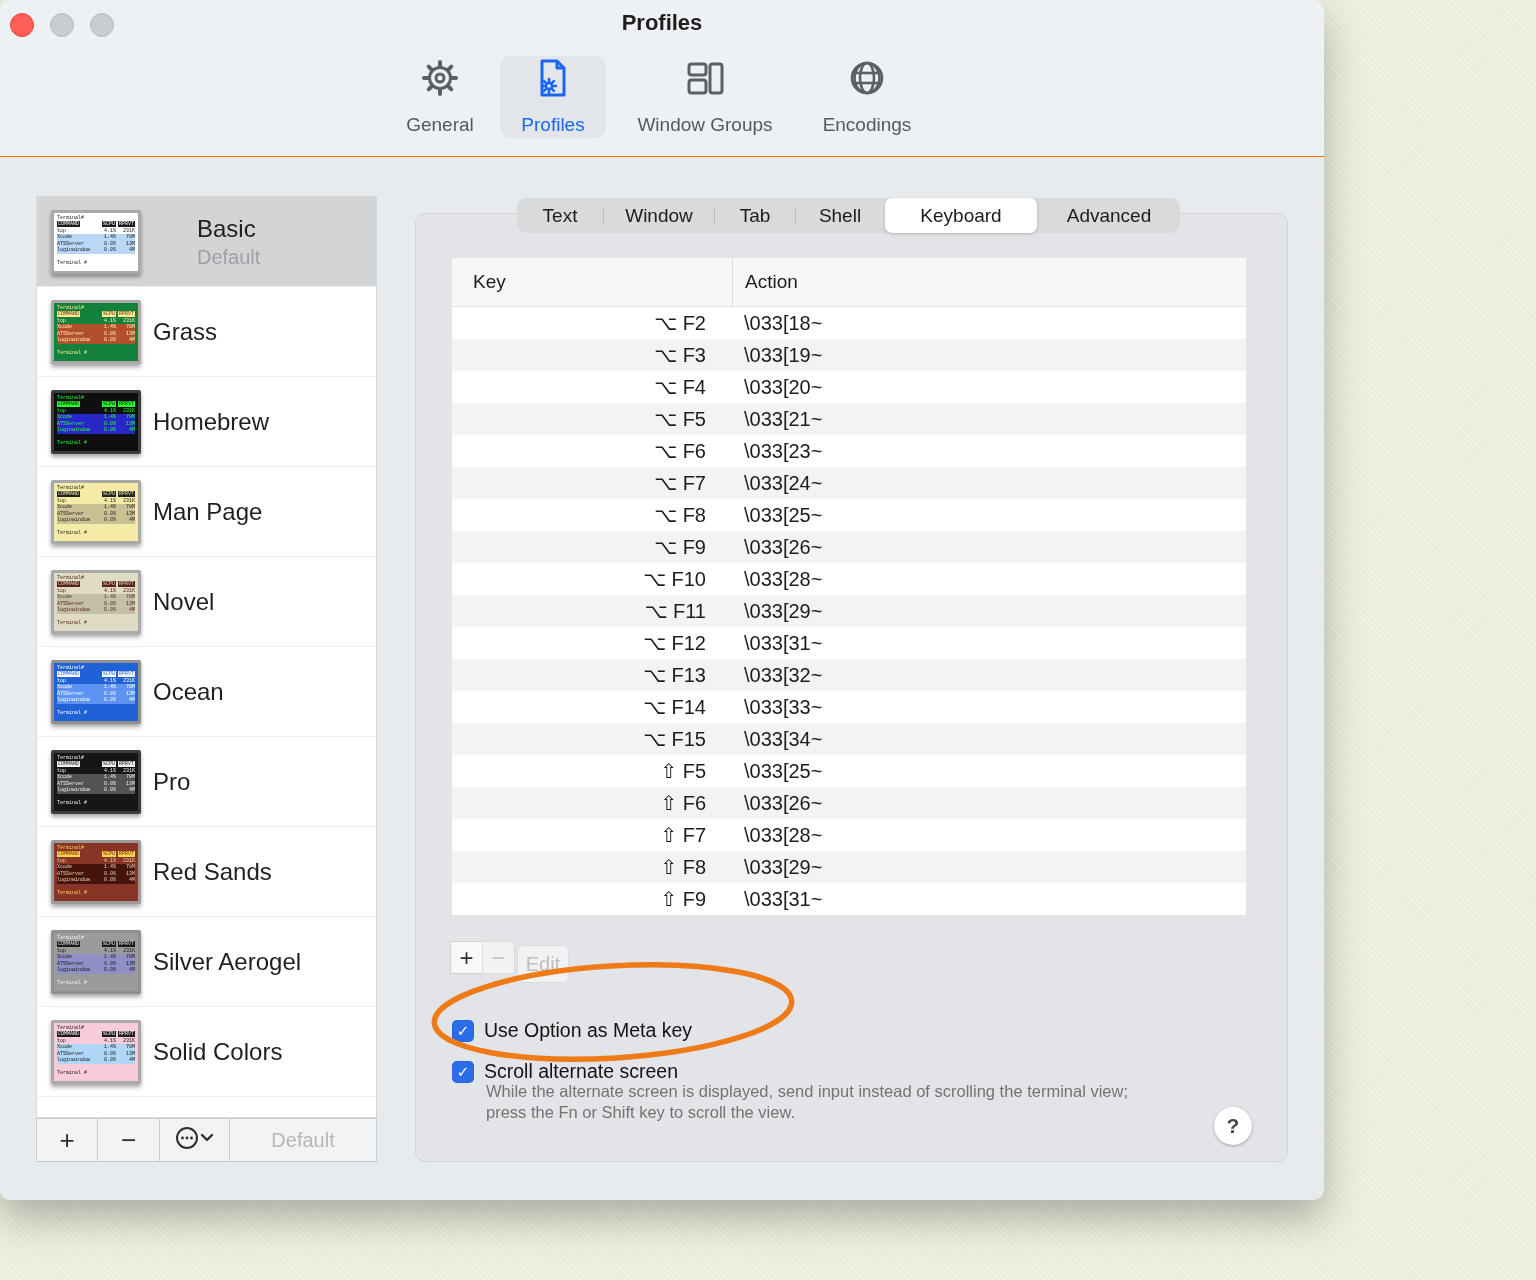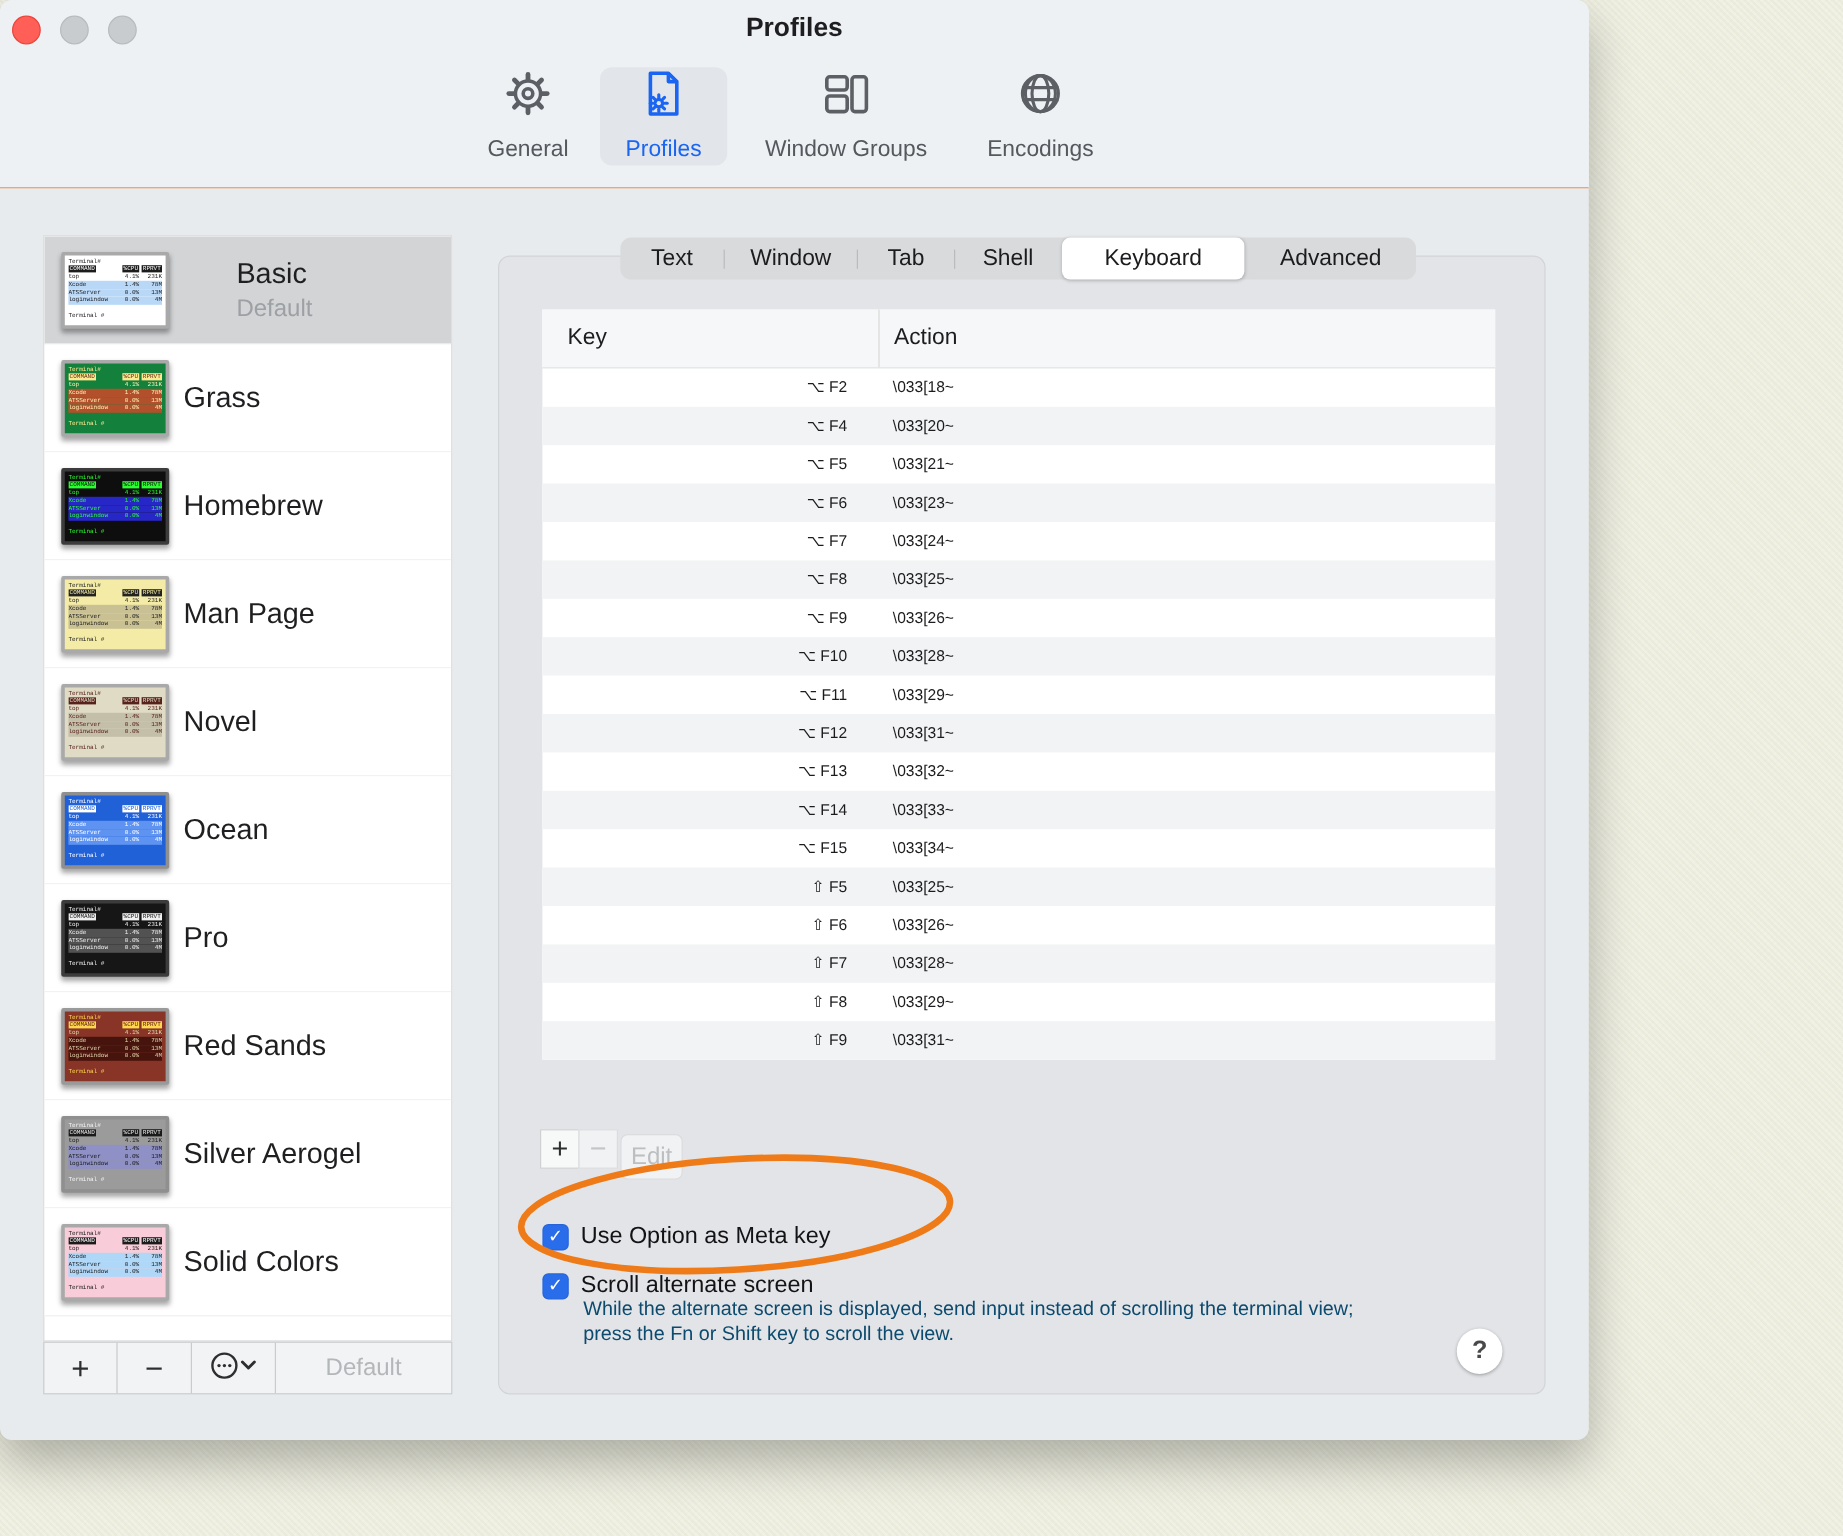--- a/index.html
+++ b/index.html
@@ -72,21 +72,21 @@
   .segdiv{width:1px;height:16px;background:#b9bbbe;}
   .segdiv.hid{visibility:hidden;}
   
   .ktable{position:absolute;left:452px;top:258px;width:794px;background:#fff;}
   .thead{display:flex;height:48px;background:#f6f7f8;border-bottom:1px solid #e3e3e4;
     align-items:center;font-size:19px;color:#1d1d1f;}
   .col-key{width:280px;box-sizing:border-box;}
   .thead .col-key{padding-left:21px;}
   .col-action{flex:1;box-sizing:border-box;padding-left:12px;}
   .thead .col-action{border-left:1px solid #dadada;height:48px;line-height:48px;}
-  .krow{display:flex;height:32px;line-height:32px;font-size:13px;color:#1c1c1e;}
+  .krow{display:flex;height:32px;line-height:32px;font-size:20px;color:#1c1c1e;}
   .krow:nth-child(even){background:#f2f3f4;}
   .krow .col-key{text-align:right;padding-right:26px;}
   
   .sq-btn{position:absolute;width:33px;height:33px;background:#f7f8f8;
     border:1px solid #cfd1d3;box-sizing:border-box;display:flex;align-items:center;
     justify-content:center;font-size:24px;color:#2e2e30;}
   .sq-btn.disabled{color:#c3c5c7;background:#f1f2f3;border-color:#dbdcde;}
   .btn-add{left:450px;top:941px;}
   .btn-rem{left:482px;top:941px;}
   .btn-edit{position:absolute;left:517px;top:945px;width:52px;height:38px;
@@ -95,21 +95,21 @@
   
   .chk-row{position:absolute;display:flex;align-items:center;margin-top:21px;}
   .chk-row.r1{left:452px;top:998px;}
   .chk-row.r2{left:452px;top:1039px;}
   .chk{width:22px;height:22px;border-radius:5px;background:#2a6deb;
     display:flex;align-items:center;justify-content:center;flex:0 0 auto;
     box-shadow:inset 0 0 0 1px rgba(0,0,0,.08);}
   .chk::after{content:"✓";color:#fff;font-size:15px;font-weight:700;line-height:1;}
   .chk-lab{margin-left:10px;font-size:19.5px;color:#131315;}
   .help-text{position:absolute;left:486px;top:1081px;width:668px;
-    font-size:16.5px;line-height:21px;color:#0c4a6e;}
+    font-size:16.5px;line-height:21px;color:#737373;}
   .help-btn{position:absolute;left:1214px;top:1107px;width:38px;height:38px;
     border-radius:50%;background:#ffffff;box-shadow:0 1px 3px rgba(0,0,0,.3);
     text-align:center;line-height:38px;font-size:21px;font-weight:700;color:#48484a;}
   
   .annot{position:absolute;left:421px;top:953px;pointer-events:none;}
 </style>
 </head>
 <body>
 
 <div class="window">
@@ -626,20 +626,24 @@
     <div class="thead">
       <div class="col-key">Key</div>
       <div class="col-action">Action</div>
     </div>
     <div id="tbody">
   <div class="krow">
     <div class="col-key">⌥ F2</div>
     <div class="col-action">\033[18~</div>
   </div>
 
+  <div class="krow">
+    <div class="col-key">⌥ F3</div>
+    <div class="col-action">\033[19~</div>
+  </div>
 
   <div class="krow">
     <div class="col-key">⌥ F4</div>
     <div class="col-action">\033[20~</div>
   </div>
 
   <div class="krow">
     <div class="col-key">⌥ F5</div>
     <div class="col-action">\033[21~</div>
   </div>

